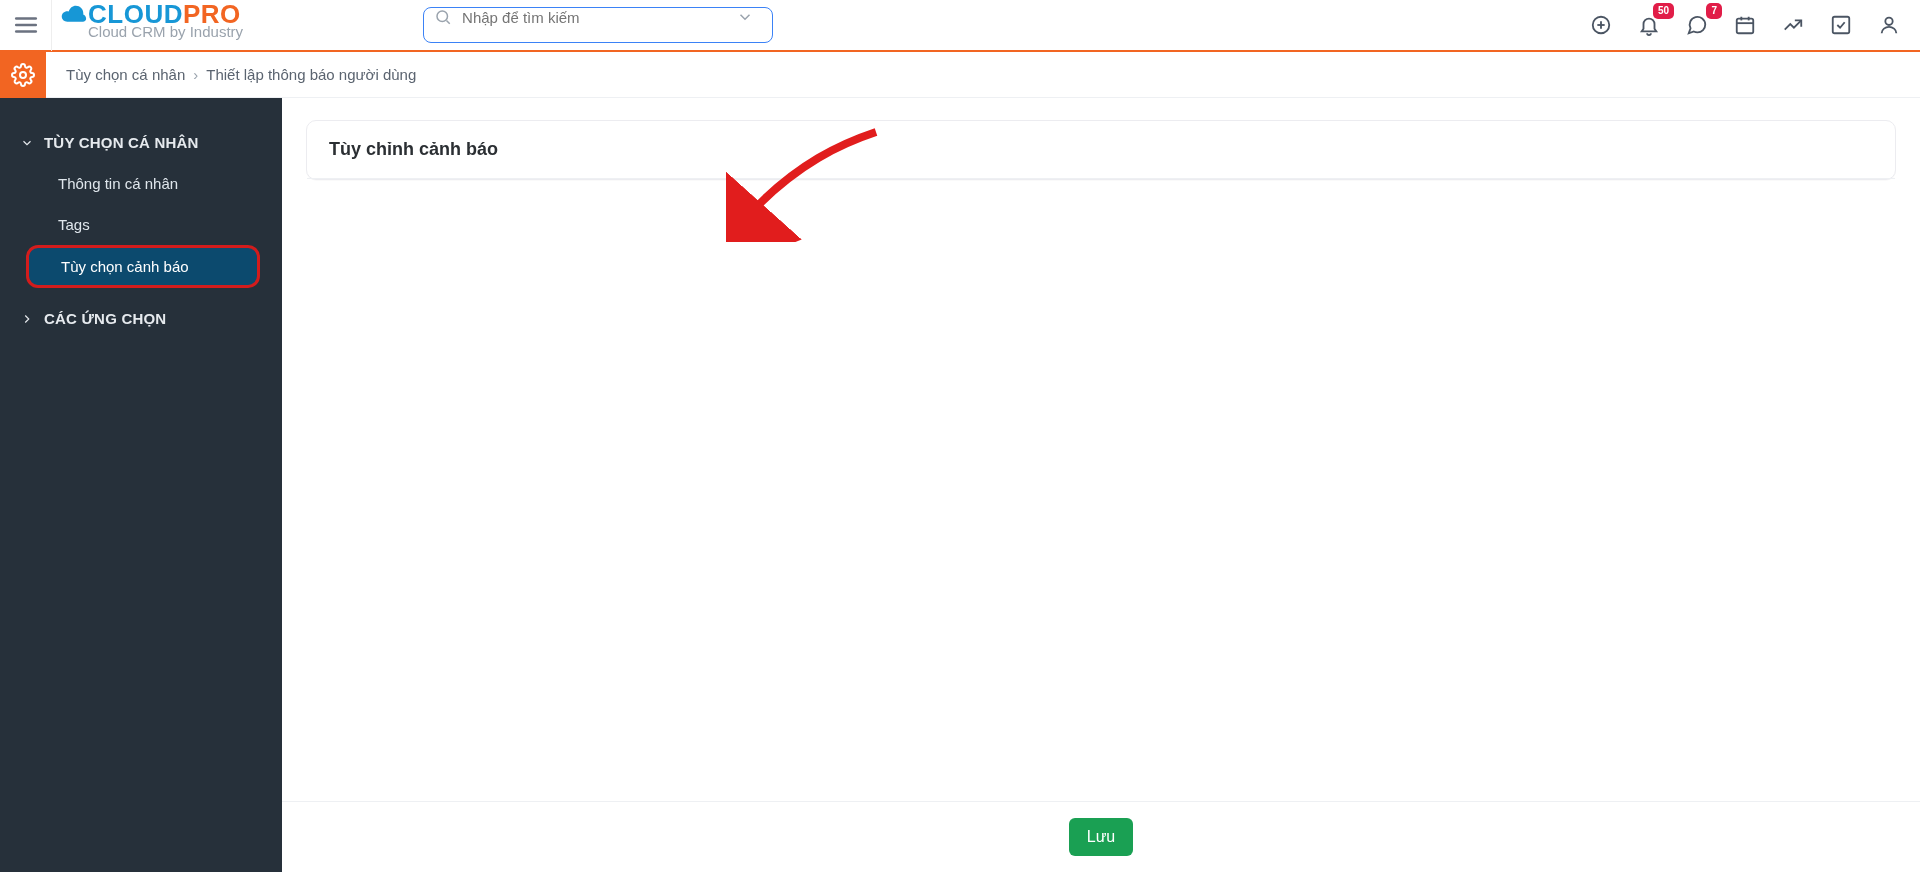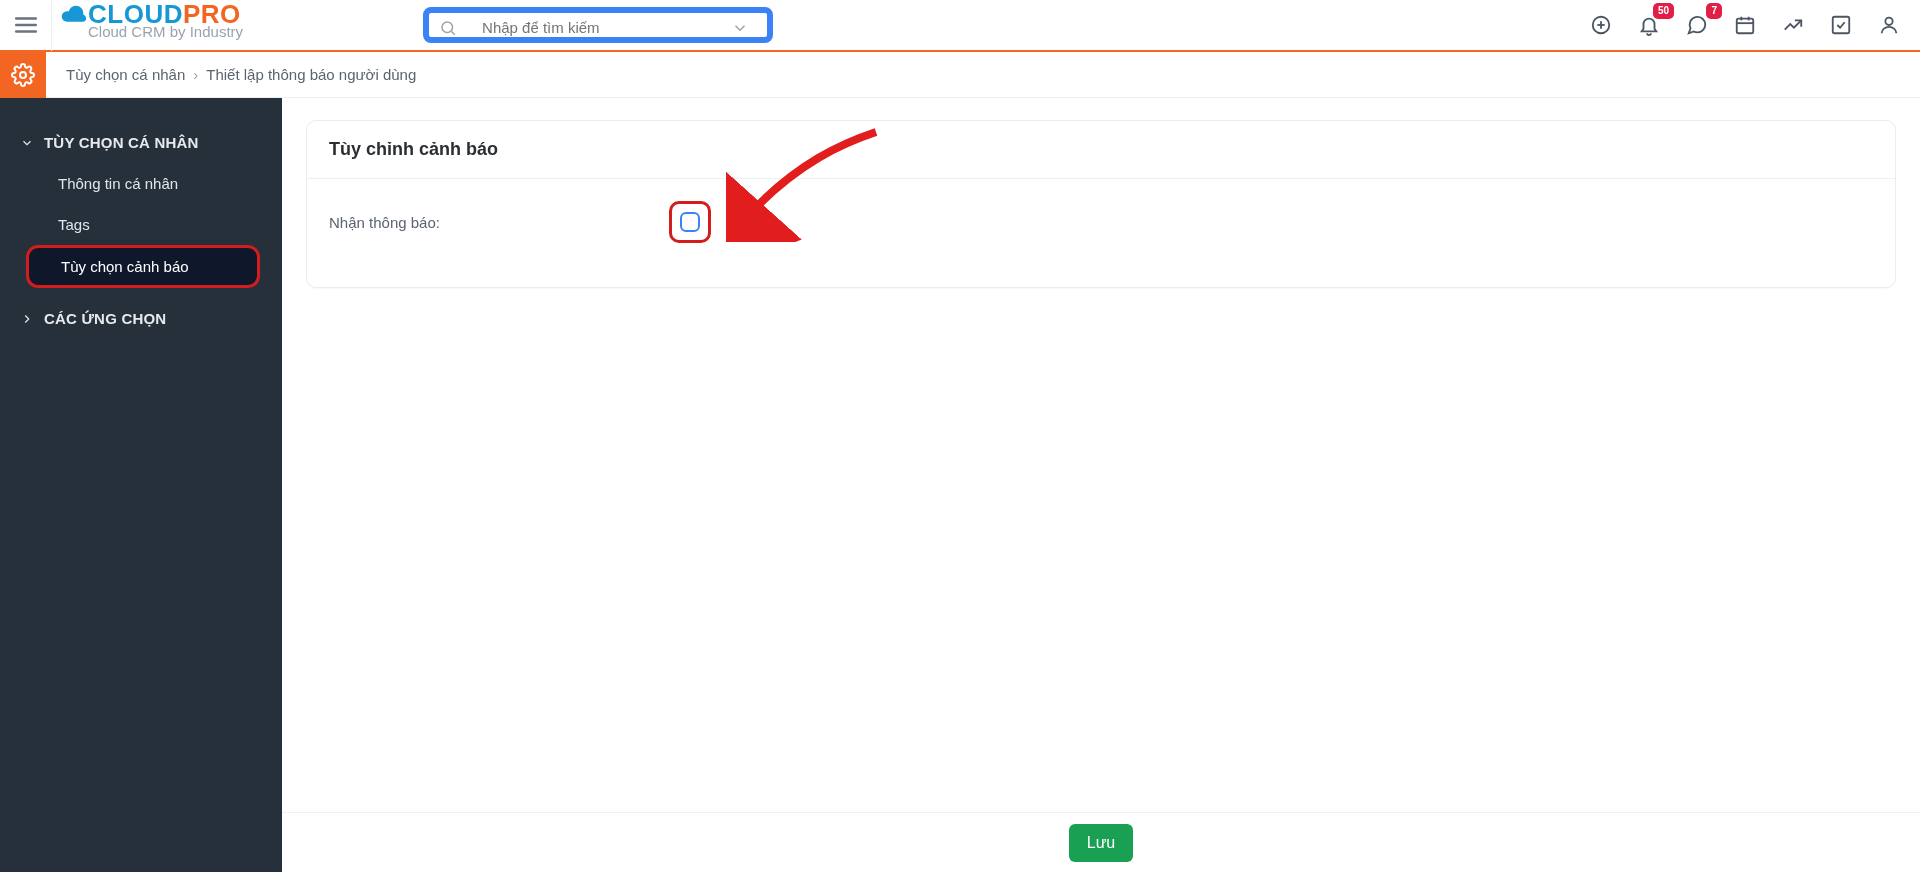--- a/index.html
+++ b/index.html
@@ -38,22 +38,22 @@
   .logo{display:flex;align-items:flex-start;gap:0;height:48px;padding:0 10px 0 6px;}
   .logo .word{display:flex;align-items:baseline;font-weight:800;letter-spacing:.5px;}
   .logo .cloud{color:#1797d6;font-size:26px;}
   .logo .pro{color:var(--orange);font-size:26px;}
   .logo .sub{font-size:15px;color:#9aa3ad;margin-top:-3px;}
   .logo svg{width:30px;height:30px;}
   .logo-wrap{display:flex;flex-direction:column;line-height:1;}
 
   .search-wrap{margin-left:170px;}
   .search{
-    width:350px;height:36px;border:6px solid #3b82f6;border-radius:8px;
-    display:flex;align-items:flex-end;padding:0 10px;color:#9aa3ad;background:#fff;gap:15px;
+    width:350px;height:36px;border:1px solid #3b82f6;border-radius:8px;
+    display:flex;align-items:flex-start;padding:0 10px;color:#9aa3ad;background:#fff;
   }
   .search svg{width:18px;height:18px;stroke:#9aa3ad;margin-right:8px;flex:0 0 auto;}
   .search input{border:none;outline:none;flex:1;font-size:15px;color:#333;background:transparent;}
   .search .chev{margin-left:auto;}
 
   .header-right{margin-left:auto;display:flex;align-items:center;gap:22px;padding-right:18px;}
   .hicon{position:relative;width:26px;height:26px;display:flex;align-items:center;justify-content:center;cursor:pointer;}
   .hicon svg{width:22px;height:22px;stroke:#4b5563;}
   .badge{
     position:absolute;top:-9px;right:-12px;background:var(--badge);color:#fff;
@@ -80,21 +80,21 @@
   .grp-hd{
     display:flex;align-items:center;gap:10px;padding:12px 20px;font-size:15px;font-weight:700;
     letter-spacing:.2px;color:#e6eaee;cursor:pointer;
   }
   .grp-hd svg{width:14px;height:14px;stroke:#e6eaee;}
   .grp-items{display:flex;flex-direction:column;}
   .item{
     padding:12px 20px 12px 58px;font-size:15px;color:#dfe6ec;cursor:pointer;
   }
   .item.active{
-    background:#0f172a;color:#fff;position:relative;
+    background:#0c4a6e;color:#fff;position:relative;
   }
   .item.highlight-outline{
     border:3px solid #d31c1c;border-radius:12px;margin:0 22px 0 26px;padding:10px 20px 10px 32px;
   }
 
   .content{flex:1;background:#fff;display:flex;flex-direction:column;}
   .content-inner{flex:1;background:#fff;padding:22px 24px 0 24px;overflow:auto;}
   .panel{
     border:1px solid #ececf0;border-radius:10px;background:#fff;
     box-shadow:0 1px 0 rgba(0,0,0,0.02);
@@ -108,21 +108,21 @@
   }
   .chk{
     width:20px;height:20px;border:2px solid #3b82f6;border-radius:6px;background:#fff;cursor:pointer;display:inline-block;
   }
 
   
   .arrow{position:absolute;pointer-events:none;}
   .panel-wrap{position:relative;}
 
   .footer{
-    height:60px;display:flex;align-items:center;justify-content:center;background:#fff;border-top:1px solid #eef0f3;
+    height:71px;display:flex;align-items:center;justify-content:center;background:#fff;border-top:1px solid #eef0f3;
   }
   .btn-save{
     background:var(--green);color:#fff;border:none;border-radius:6px;padding:10px 18px;font-size:16px;cursor:pointer;
   }
 </style>
 </head>
 <body>
 
 <div class="header">
   <div class="ham">
@@ -244,26 +244,20 @@
     </div>
   </aside>
 
   <main class="content">
     <div class="content-inner">
       <div class="panel-wrap">
         <section class="panel">
           <div class="panel-hd">
             <h2>Tùy chỉnh cảnh báo</h2>
           </div>
-          <div class="panel-bd">
-            <div class="lbl">Nhận thông báo:</div>
-            <div class="chk-wrap">
-              <span class="chk" role="checkbox" aria-checked="false"></span>
-            </div>
-          </div>
         </section>
 
         <svg class="arrow" style="left:420px;top:2px;" width="160" height="120" viewBox="0 0 160 120">
           <defs>
             <marker id="ah" markerWidth="14" markerHeight="14" refX="3" refY="7" orient="auto">
               <path d="M0,0 L14,7 L0,14 Z" fill="#e11d1d"></path>
             </marker>
           </defs>
           <path d="M150,10 C120,20 70,40 18,98" stroke="#e11d1d" stroke-width="8" fill="none" marker-end="url(#ah)"></path>
         </svg>

